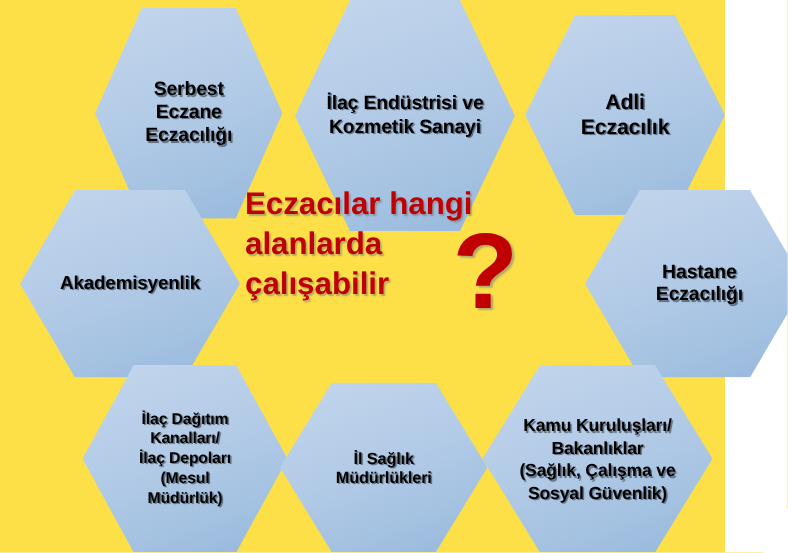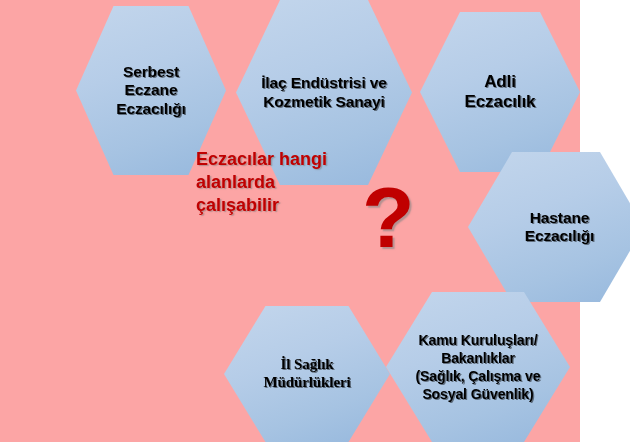--- a/index.html
+++ b/index.html
@@ -6,21 +6,21 @@
   body{
     width:630px;height:442px;
     background:#ffffff;
     font-family:"Liberation Sans", sans-serif;
     overflow:hidden;
     position:relative;
   }
   #canvas{
     position:relative;
     width:580px;height:442px;
-    background:#fca5a5;
+    background:#fde047;
   }
   
   .hex{
     position:absolute;
     display:flex;
     align-items:center;
     justify-content:center;
     text-align:center;
     -webkit-clip-path:polygon(25% 0%,75% 0%,100% 50%,75% 100%,25% 100%,0% 50%);
     clip-path:polygon(25% 0%,75% 0%,100% 50%,75% 100%,25% 100%,0% 50%);
@@ -48,38 +48,38 @@
   #hex-akademi      {left:16px;  top:152px; width:176px; height:150px;}
   #hex-akademi .hex-label{font-size:15px;}
 
   #hex-hastane      {left:468px; top:152px; width:176px; height:150px;}
   #hex-hastane .hex-label{font-size:15.5px;margin-left:7px;}
 
   #hex-depo         {left:66px;  top:292px; width:164px; height:150px;}
   #hex-depo .hex-label{font-size:12.6px; line-height:1.25;}
 
   #hex-il-saglik    {left:224px; top:306px; width:166px; height:136px;}
-  #hex-il-saglik .hex-label{font-size:15px;font-family:Liberation Serif, serif;}
+  #hex-il-saglik .hex-label{font-size:13px;}
 
   #hex-kamu         {left:386px; top:292px; width:184px; height:150px;}
   #hex-kamu .hex-label{font-size:14px; line-height:1.3;}
 
   
   #center-question{
     position:absolute;
     left:196px;
     top:146px;
     width:250px;
     height:120px;
     display:flex;
     align-items:flex-start;
     justify-content:flex-start;
   }
   #question-text{
-    font-size:18px;
+    font-size:25px;
     font-weight:bold;
     color:#C00000;
     line-height:1.27;
     text-align:left;
     white-space:pre-line;
     text-shadow:1.4px 1.4px 1.2px rgba(120,120,120,0.55);
     padding-top:2px;
   }
   #question-mark{
     position:absolute;
@@ -106,26 +106,36 @@
   <div class="hex" id="hex-ilac-end">
     <span class="hex-label">İlaç Endüstrisi ve
 Kozmetik Sanayi</span>
   </div>
 
   <div class="hex" id="hex-adli">
     <span class="hex-label">Adli
 Eczacılık</span>
   </div>
 
+  <div class="hex" id="hex-akademi">
+    <span class="hex-label">Akademisyenlik</span>
+  </div>
 
   <div class="hex" id="hex-hastane">
     <span class="hex-label">Hastane
 Eczacılığı</span>
   </div>
 
+  <div class="hex" id="hex-depo">
+    <span class="hex-label">İlaç Dağıtım
+Kanalları/
+İlaç Depoları
+(Mesul
+Müdürlük)</span>
+  </div>
 
   <div class="hex" id="hex-il-saglik">
     <span class="hex-label">İl Sağlık
 Müdürlükleri</span>
   </div>
 
   <div class="hex" id="hex-kamu">
     <span class="hex-label">Kamu Kuruluşları/
 Bakanlıklar
 (Sağlık, Çalışma ve

